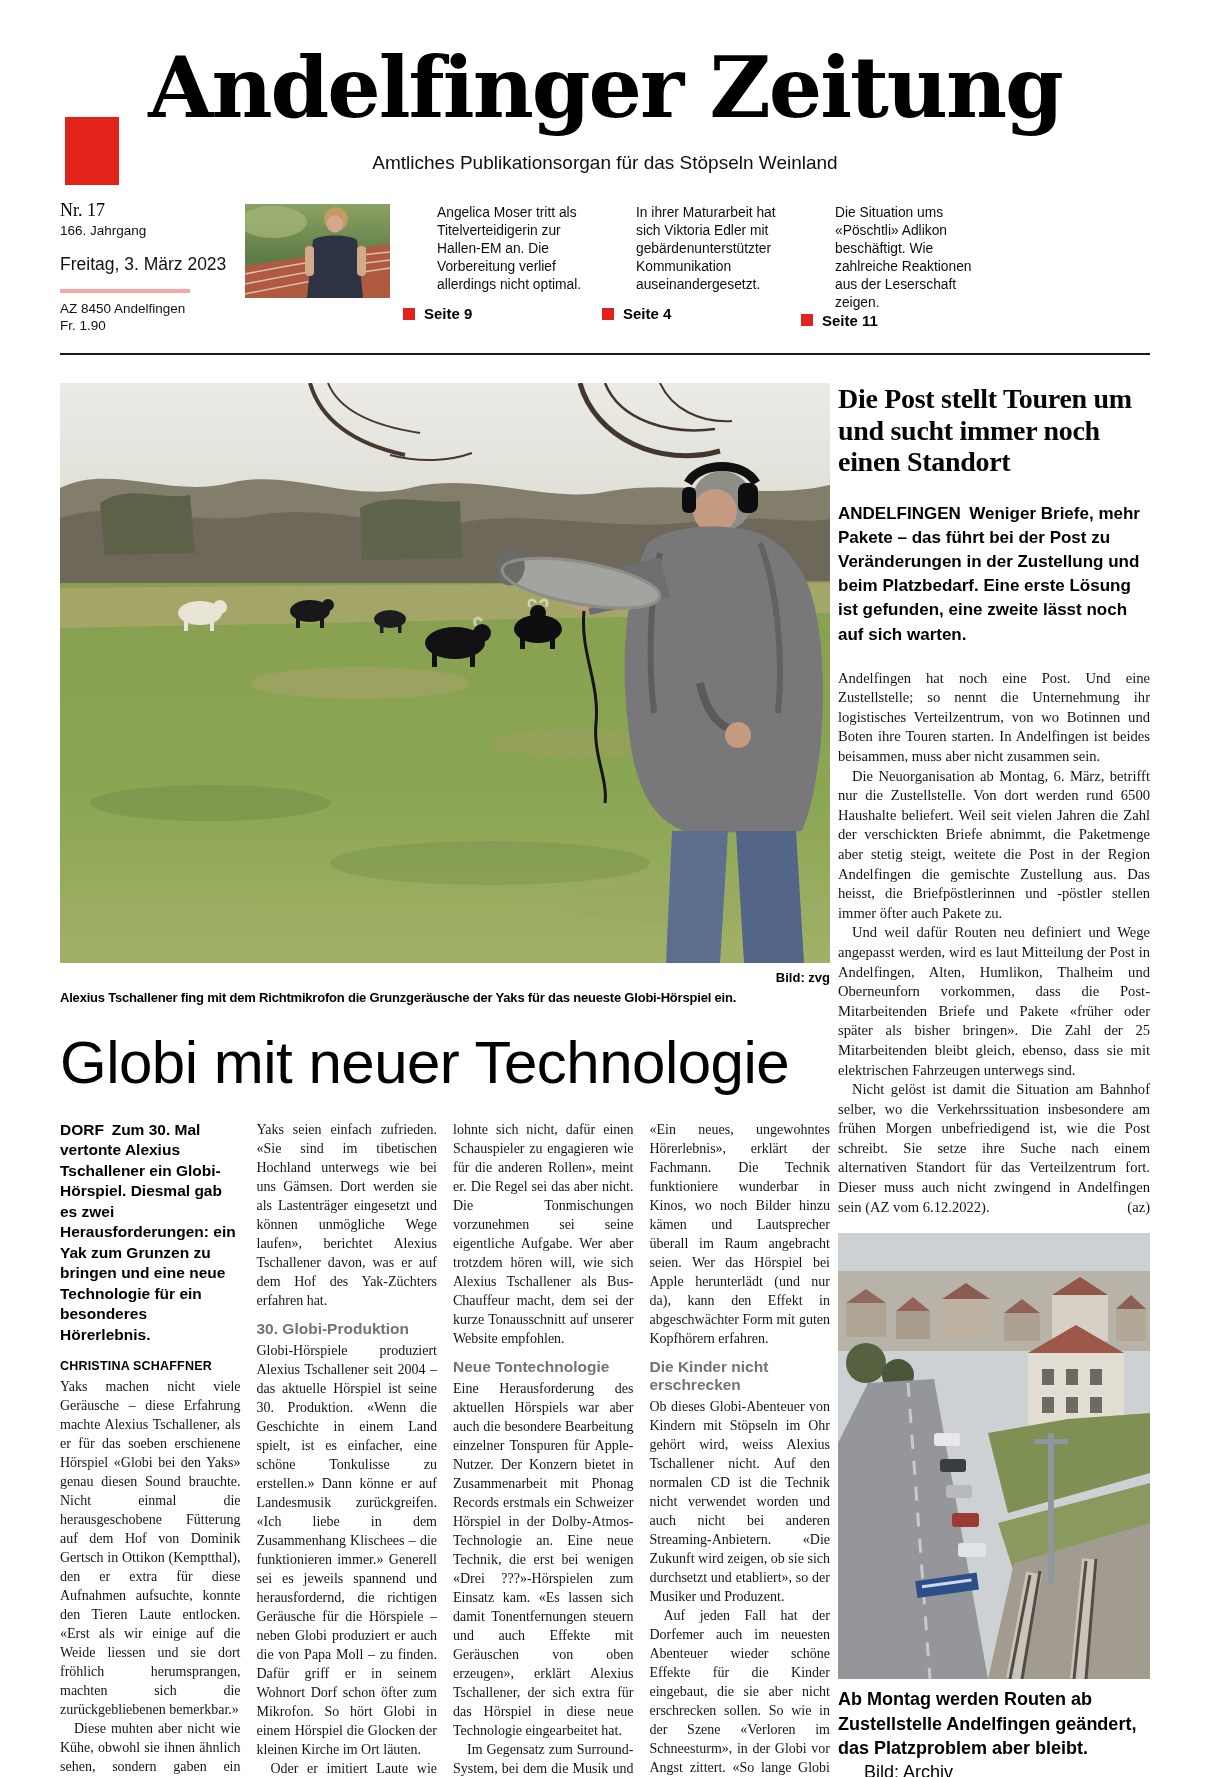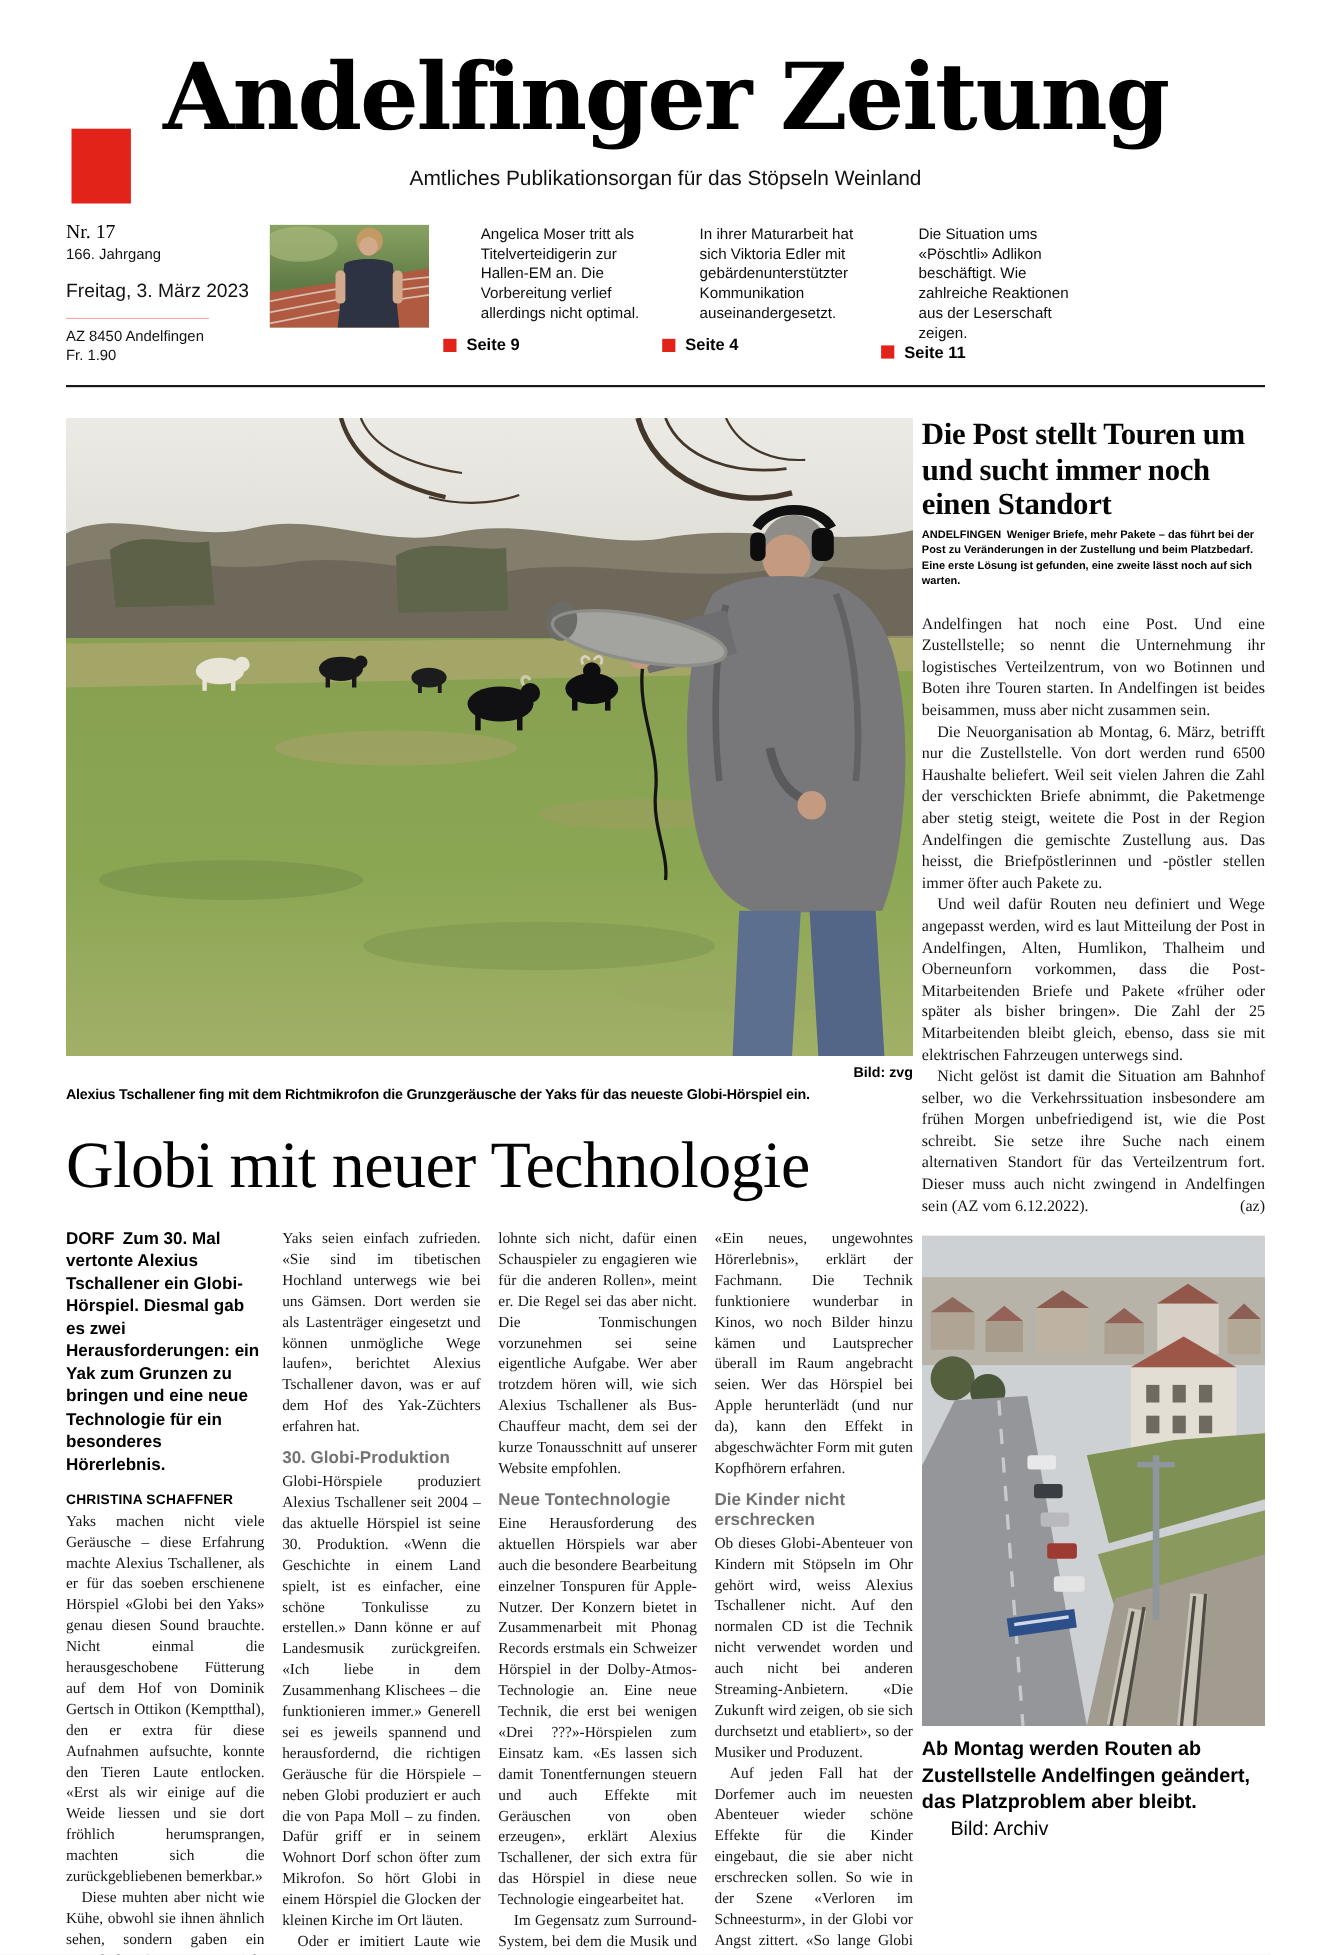--- a/index.html
+++ b/index.html
@@ -16,57 +16,57 @@
     font-family:"DejaVu Serif", serif; font-weight:bold; font-size:84px; line-height:1.0;
     letter-spacing:-2px; color:#000;
   }
   .masthead .subtitle { margin-top:22px; font-size:19px; color:#101010; }
   
   .info-row { display:flex; margin:26px 60px 0 60px; }
   .issue-block { width:185px; flex:0 0 185px; }
   .issue-block .nr { font-family:"Liberation Serif", serif; font-size:18px; color:#000; }
   .issue-block .vol { font-size:13.5px; margin-top:2px; }
   .issue-block .date { font-size:17.5px; margin-top:16px; }
-  .issue-block .sub { border-top:1px solid #fca5a5; width:130px; margin-top:14px; padding-top:8px; font-size:13.5px; }
+  .issue-block .sub { border-top:4px solid #fca5a5; width:130px; margin-top:14px; padding-top:8px; font-size:13.5px; }
   .issue-block .price { font-size:13.5px; margin-top:2px; }
   .teaser-photo { flex:0 0 145px; height:94px; margin-top:4px; overflow:hidden; }
   .teaser { width:186px; margin-left:13px; margin-top:4px; display:flex; flex-direction:column; height:118px; }
   .teaser .t-text { font-size:13.8px; line-height:1.3; color:#0d0d0d;margin-left:34px; }
   .page-marker { display:flex; align-items:center; margin-top:auto; }
   .page-marker .sq { width:12px; height:12px; background:#e2231a; margin-right:9px; }
   .page-marker .lbl { font-size:15px; font-weight:bold; color:#000; }
   .rule-full { border-top:2px solid #1a1a1a; margin:20px 60px 0 60px; }
   
   .main-row { display:flex; margin:28px 60px 0 60px; }
   .main-left { width:770px; flex:0 0 770px; }
   .sidebar { width:312px; flex:0 0 312px; margin-left:8px; }
   
   .main-photo { width:770px; height:580px; overflow:hidden; }
   .caption-row { display:flex; justify-content:space-between; margin-top:7px; }
   .caption-row .cap { font-size:13px; font-weight:bold; letter-spacing:-0.2px; color:#000;margin-top:20px; }
   .caption-row .credit { font-size:13px; font-weight:bold; color:#000; white-space:nowrap; margin-left:18px; }
   
   .main-headline {
-    font-family:Liberation Serif, serif; font-weight:normal; font-size:60px; line-height:1.05;
+    font-family:Liberation Sans, sans-serif; font-weight:normal; font-size:60px; line-height:1.05;
     color:#030303; margin-top:26px; letter-spacing:-0.5px;
   }
   
   .cols { display:grid; grid-template-columns:repeat(4,1fr); column-gap:16px; margin-top:26px; }
   .lead { font-size:15.5px; font-weight:bold; line-height:1.32; text-align:left; color:#000; }
   .byline { font-size:12.5px; font-weight:bold; letter-spacing:0.2px; margin-top:14px; color:#000; }
   .bodytxt { font-family:"Liberation Serif", serif; font-size:14px; line-height:19px;
     text-align:justify; hyphens:auto; -webkit-hyphens:auto; color:#141414; }
   .bodytxt.ind { text-indent:14px; }
   .col .bodytxt + .bodytxt { margin-top:0; }
   .subhead { font-size:15.5px; font-weight:bold; margin:10px 0 3px 0; color:#737373; }
   .byline + .bodytxt { margin-top:4px; }
   
   .sb-headline { font-family:"Liberation Serif", serif; font-weight:bold; font-size:28px; line-height:1.13;
     color:#050505; letter-spacing:-0.3px; }
-  .sb-lead { font-size:10px; font-weight:bold; line-height:1.42; margin-top:5px; color:#000; }
+  .sb-lead { font-size:17px; font-weight:bold; line-height:1.42; margin-top:24px; color:#000; }
   .sb-body { margin-top:22px; }
   .sb-body .bodytxt { font-size:14.6px; line-height:19.6px; }
   .sig { float:right; }
   .sb-photo { width:312px; height:446px; overflow:hidden; margin-top:16px; }
   .sb-caption { margin-top:8px; font-size:18px; line-height:1.35; }
   .sb-caption .cap { font-weight:bold; color:#000; }
   .sb-caption .credit { font-weight:normal; color:#000; margin-left:26px; }
 </style>
 </head>
 <body>

